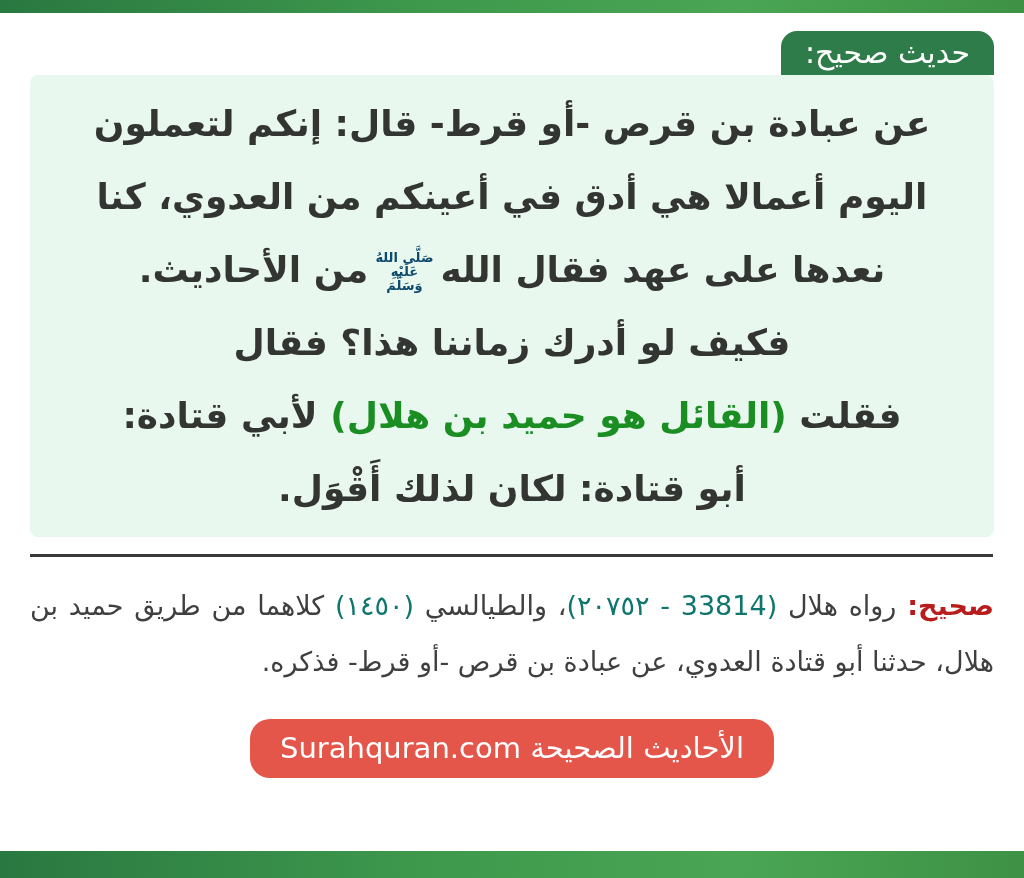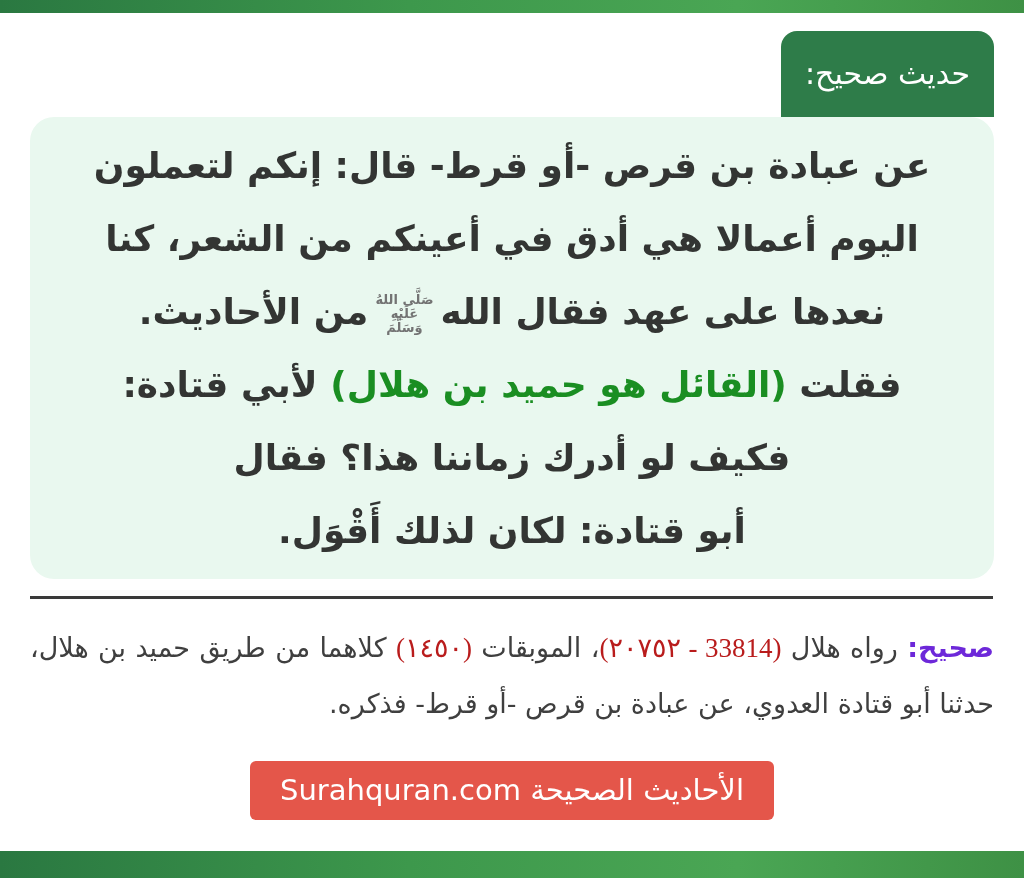--- a/index.html
+++ b/index.html
@@ -14,44 +14,44 @@
   }
   .topbar { height:13px; width:100%; }
   .bottombar { position:absolute; bottom:0; left:0; width:100%; height:27px; }
 
   .header-badge {
     width:max-content;
     margin:18px 30px 0 auto;
     background:#2e7c49;
     color:#ffffff;
     font-size:30px; line-height:44px;
-    padding:21px 24px;
+    padding:0 24px;
     border-radius:16px 16px 0 0;
     direction:rtl;
   }
 
   .hadith-box {
     margin:0 30px;
     background:#e9f8ef;
-    border-radius:24px;
+    border-radius:8px;
     padding:12px 20px;
     direction:rtl;
     text-align:center;
     color:#333533;
     font-weight:bold;
     font-size:36px;
     line-height:73px;
   }
   .hadith-line { white-space:nowrap; }
   .green-text { color:#1a8e22; }
 
   .salla {
     display:inline-block;
     vertical-align:-8px;
-    color:#737373;
+    color:#0c4a6e;
     font-size:13px;
     line-height:14px;
     font-weight:bold;
     margin:0 7px;
     text-align:center;
     white-space:normal;
   }
   .salla span { display:block; }
 
   .divider {
@@ -61,57 +61,57 @@
   }
 
   .takhrij {
     margin:21px 30px 0;
     direction:rtl;
     text-align:justify;
     font-size:27px;
     line-height:56px;
     color:#3f3f3f;
   }
-  .takhrij .label { color:#6d28d9; font-weight:bold; }
-  .takhrij .num { color:#b91c1c;font-family:Liberation Serif, serif; }
+  .takhrij .label { color:#b91c1c; font-weight:bold; }
+  .takhrij .num { color:#0f766e; }
 
   .footer-badge-row { text-align:center; margin-top:29px; }
   .footer-badge {
     display:inline-block;
     background:#e4564a;
     color:#ffffff;
     font-size:29px;
     line-height:39px;
     padding:10px 30px;
-    border-radius:6px;
+    border-radius:20px;
     direction:rtl;
   }
   .footer-badge .site { font-family:"DejaVu Sans", sans-serif; }
 </style>
 </head>
 <body>
 
 <div class="topbar greenbar"></div>
 
 <div class="header-badge">
   <span>حديث صحيح:</span>
 </div>
 
 <div class="hadith-box">
   <div class="hadith-line">عن عبادة بن قرص -أو قرط- قال: إنكم لتعملون</div>
-  <div class="hadith-line">اليوم أعمالا هي أدق في أعينكم من الشعر، كنا</div>
+  <div class="hadith-line">اليوم أعمالا هي أدق في أعينكم من العدوي، كنا</div>
   <div class="hadith-line"><span>نعدها على عهد فقال الله</span><span class="salla"><span>صَلَّى اللهُ</span><span>عَلَيْهِ</span><span>وَسَلَّمَ</span></span><span>من الأحاديث.</span></div>
+  <div class="hadith-line">فكيف لو أدرك زماننا هذا؟ فقال</div>
   <div class="hadith-line"><span>فقلت </span><span class="green-text">(القائل هو حميد بن هلال)</span><span> لأبي قتادة:</span></div>
-  <div class="hadith-line">فكيف لو أدرك زماننا هذا؟ فقال</div>
   <div class="hadith-line">أبو قتادة: لكان لذلك أَقْوَل.</div>
 </div>
 
 <div class="divider"></div>
 
-<p class="takhrij"><span class="label">صحيح:</span><span> رواه هلال </span><span class="num">(33814 - ٢٠٧٥٢)</span><span>، الموبقات </span><span class="num">(١٤٥٠)</span><span> كلاهما من طريق حميد بن هلال، حدثنا أبو قتادة العدوي، عن عبادة بن قرص -أو قرط- فذكره.</span></p>
+<p class="takhrij"><span class="label">صحيح:</span><span> رواه هلال </span><span class="num">(33814 - ٢٠٧٥٢)</span><span>، والطيالسي </span><span class="num">(١٤٥٠)</span><span> كلاهما من طريق حميد بن هلال، حدثنا أبو قتادة العدوي، عن عبادة بن قرص -أو قرط- فذكره.</span></p>
 
 <div class="footer-badge-row">
   <div class="footer-badge">
     <span>الأحاديث الصحيحة</span>
     <span class="site">Surahquran.com</span>
   </div>
 </div>
 
 <div class="bottombar greenbar"></div>
 

